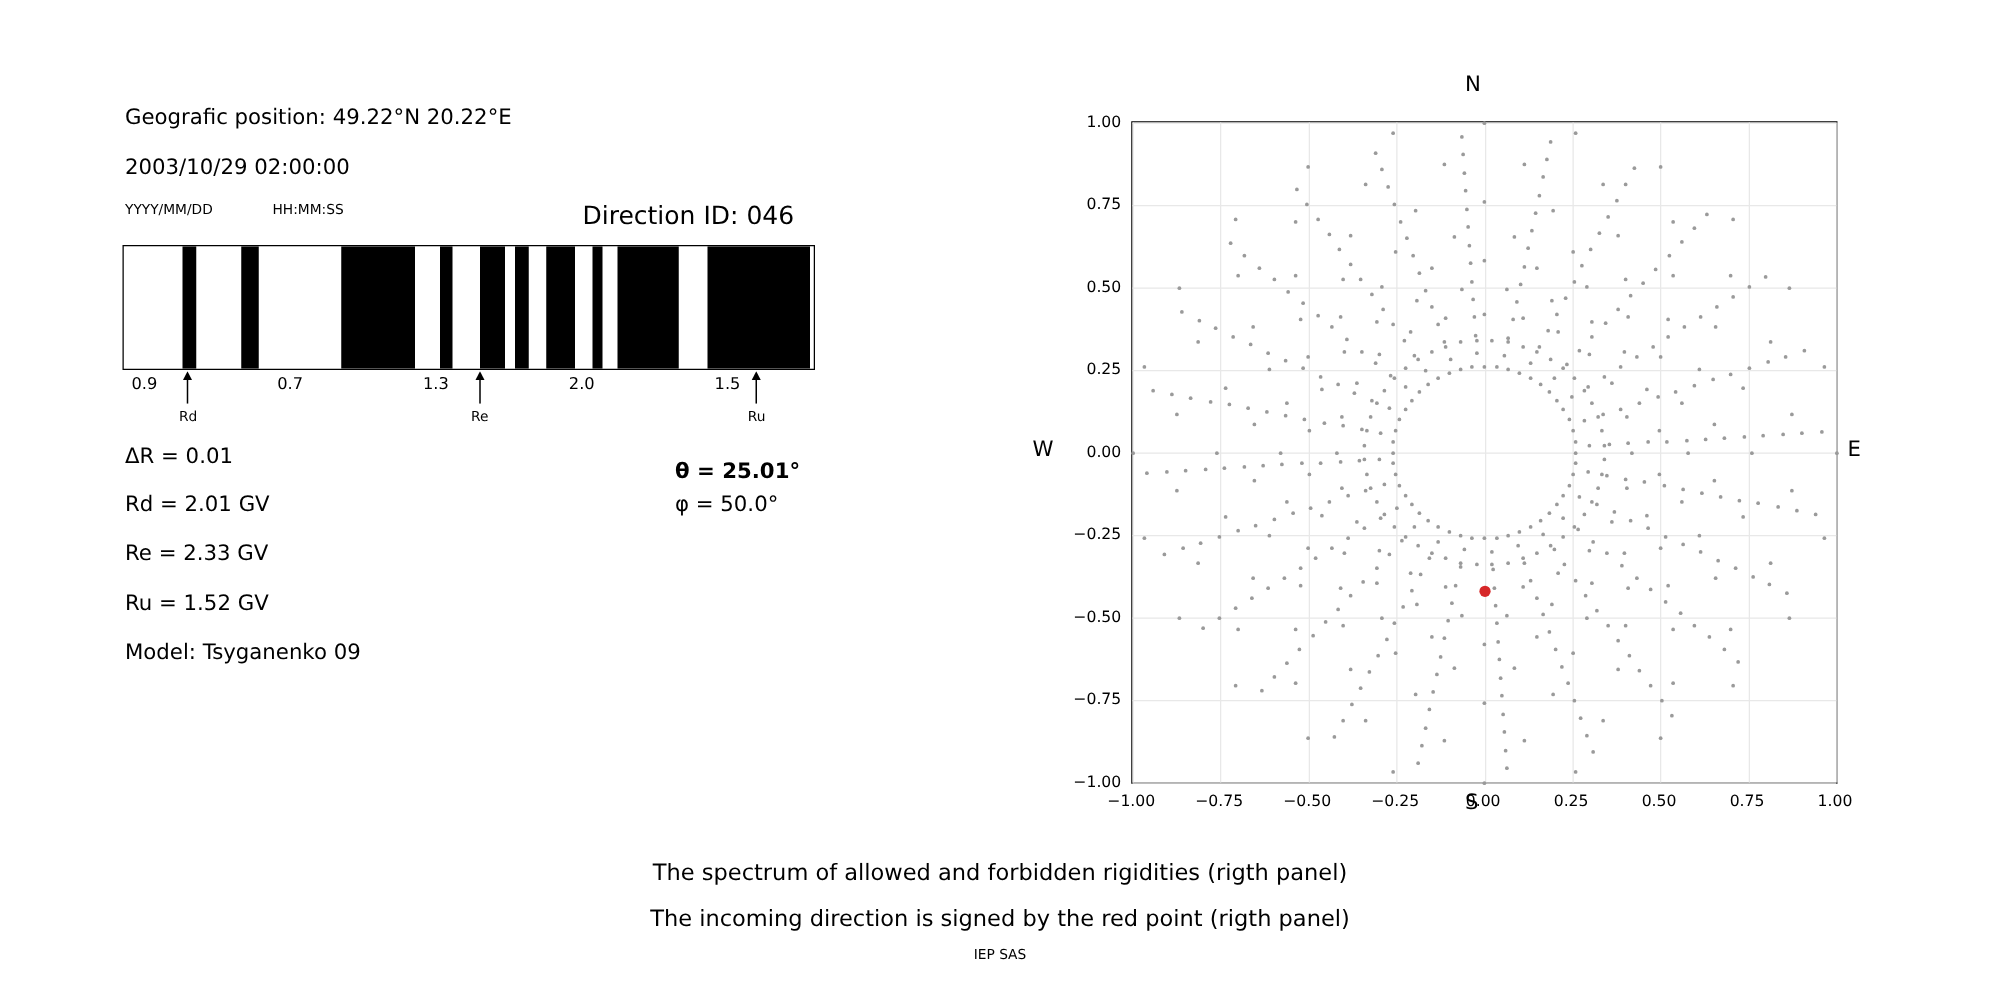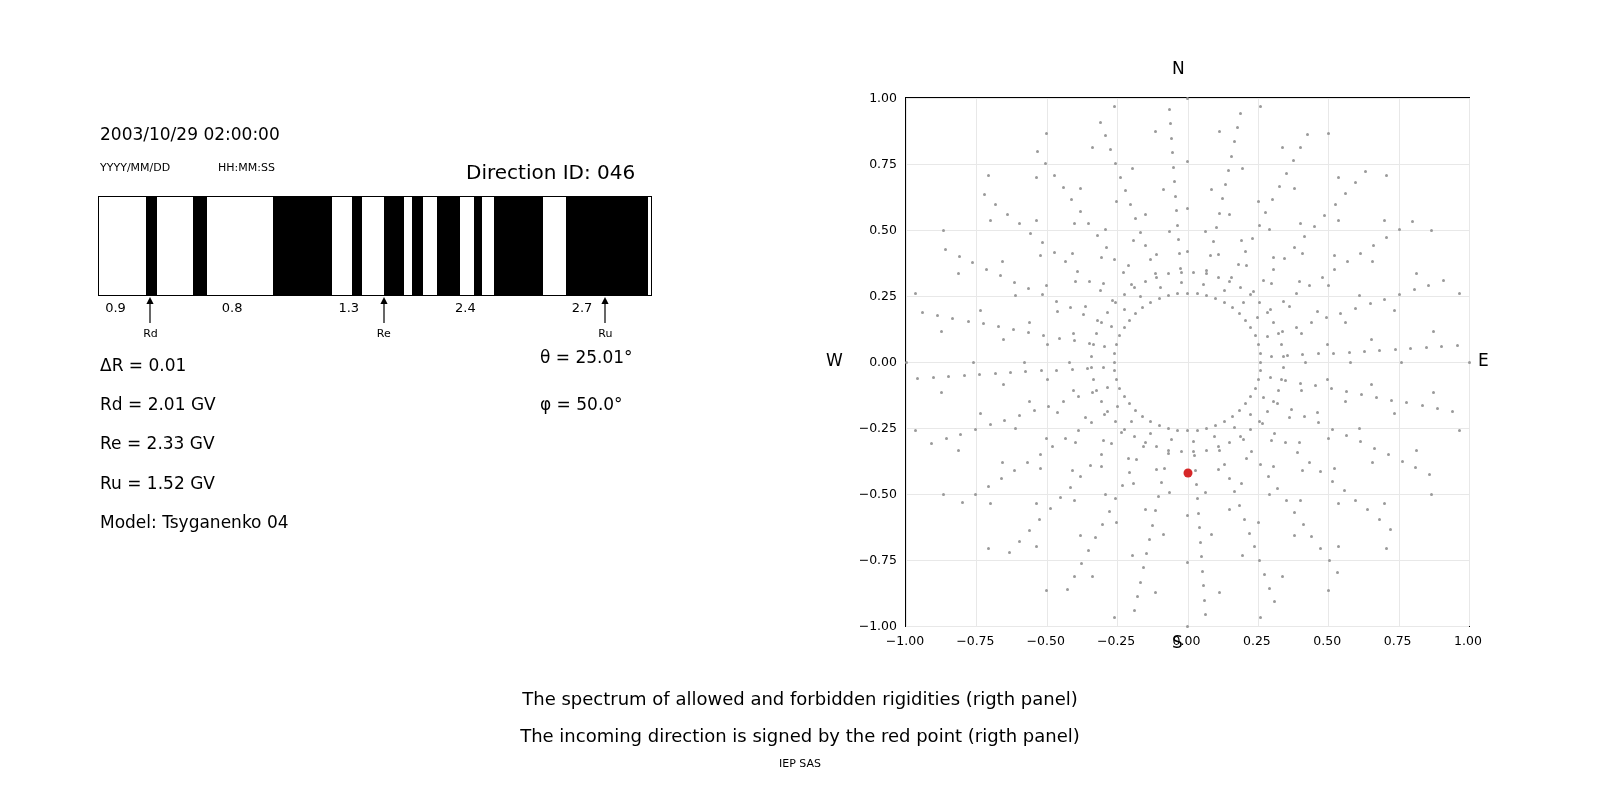--- a/index.html
+++ b/index.html
@@ -166,43 +166,44 @@
     text-align: center;
     font-size: 11px;
     top: 757px;
   }
 </style>
 </head>
 <body>
 
 <div class="panel-left">
 
+  <div class="txt geo">Geografic position: 49.22°N 20.22°E</div>
   <div class="txt datetime">2003/10/29 02:00:00</div>
   <div class="txt fmt-date">YYYY/MM/DD</div>
   <div class="txt fmt-time">HH:MM:SS</div>
   <div class="txt dir-id">Direction ID: 046</div>
 
   <div class="spectrum" id="spectrum">
       <div class="band" style="left: 47.2358px; width: 10.4968px;"></div>
       <div class="band" style="left: 93.8884px; width: 13.9958px;"></div>
       <div class="band" style="left: 174.364px; width: 58.3158px;"></div>
       <div class="band" style="left: 252.507px; width: 10.4968px;"></div>
       <div class="band" style="left: 285.164px; width: 19.8274px;"></div>
       <div class="band" style="left: 313.156px; width: 10.4968px;"></div>
       <div class="band" style="left: 337.648px; width: 23.3263px;"></div>
       <div class="band" style="left: 374.971px; width: 8.16421px;"></div>
       <div class="band" style="left: 394.798px; width: 48.9853px;"></div>
       <div class="band" style="left: 467.109px; width: 81.6421px;"></div>
     </div>
   <div id="spectrum-axis">
       <div class="tick-label" style="left: 115.495px;">0.9</div>
-      <div class="tick-label" style="left: 232.126px;">0.8</div>
+      <div class="tick-label" style="left: 232.126px;">0.7</div>
       <div class="tick-label" style="left: 348.758px;">1.3</div>
-      <div class="tick-label" style="left: 465.389px;">2.4</div>
-      <div class="tick-label" style="left: 582.021px;">2.7</div>
+      <div class="tick-label" style="left: 465.389px;">2.0</div>
+      <div class="tick-label" style="left: 582.021px;">1.5</div>
       <div class="arrow" style="left: 144.484px;"><svg width="12" height="26" viewBox="0 0 12 26">
           <line x1="6" y1="26" x2="6" y2="4" stroke="#000" stroke-width="1.2"></line>
           <polygon points="6,0 2.4,7 9.6,7" fill="#000"></polygon>
         </svg></div>
       <div class="arrow-label" style="left: 150.484px;">Rd</div>
       <div class="arrow" style="left: 377.747px;"><svg width="12" height="26" viewBox="0 0 12 26">
           <line x1="6" y1="26" x2="6" y2="4" stroke="#000" stroke-width="1.2"></line>
           <polygon points="6,0 2.4,7 9.6,7" fill="#000"></polygon>
         </svg></div>
       <div class="arrow-label" style="left: 383.747px;">Re</div>
@@ -210,22 +211,22 @@
           <line x1="6" y1="26" x2="6" y2="4" stroke="#000" stroke-width="1.2"></line>
           <polygon points="6,0 2.4,7 9.6,7" fill="#000"></polygon>
         </svg></div>
       <div class="arrow-label" style="left: 605.347px;">Ru</div>
     </div>
 
   <div class="stat" style="left:100px; top:355px;">ΔR = 0.01</div>
   <div class="stat" style="left:100px; top:394px;">Rd = 2.01 GV</div>
   <div class="stat" style="left:100px; top:433px;">Re = 2.33 GV</div>
   <div class="stat" style="left:100px; top:473px;">Ru = 1.52 GV</div>
-  <div class="stat" style="left:100px; top:512px;">Model: Tsyganenko 04</div>
-  <div class="stat" style="left:540px; top:347px;">θ = 25.01°</div>
+  <div class="stat" style="left:100px; top:512px;">Model: Tsyganenko 09</div>
+  <div class="stat" style="left:540px; top:367px;font-weight:bold;">θ = 25.01°</div>
   <div class="stat" style="left:540px; top:394px;">φ = 50.0°</div>
 </div>
 
 <div class="panel-right">
   <div class="compass" style="left:352px; top:18px;">N</div>
   <div class="compass" style="left:352px; top:592px;">S</div>
   <div class="compass" style="left:658px; top:310px;">E</div>
   <div class="compass" style="left:6px; top:310px;">W</div>
 
   <div class="plot-frame" id="plot-frame">

